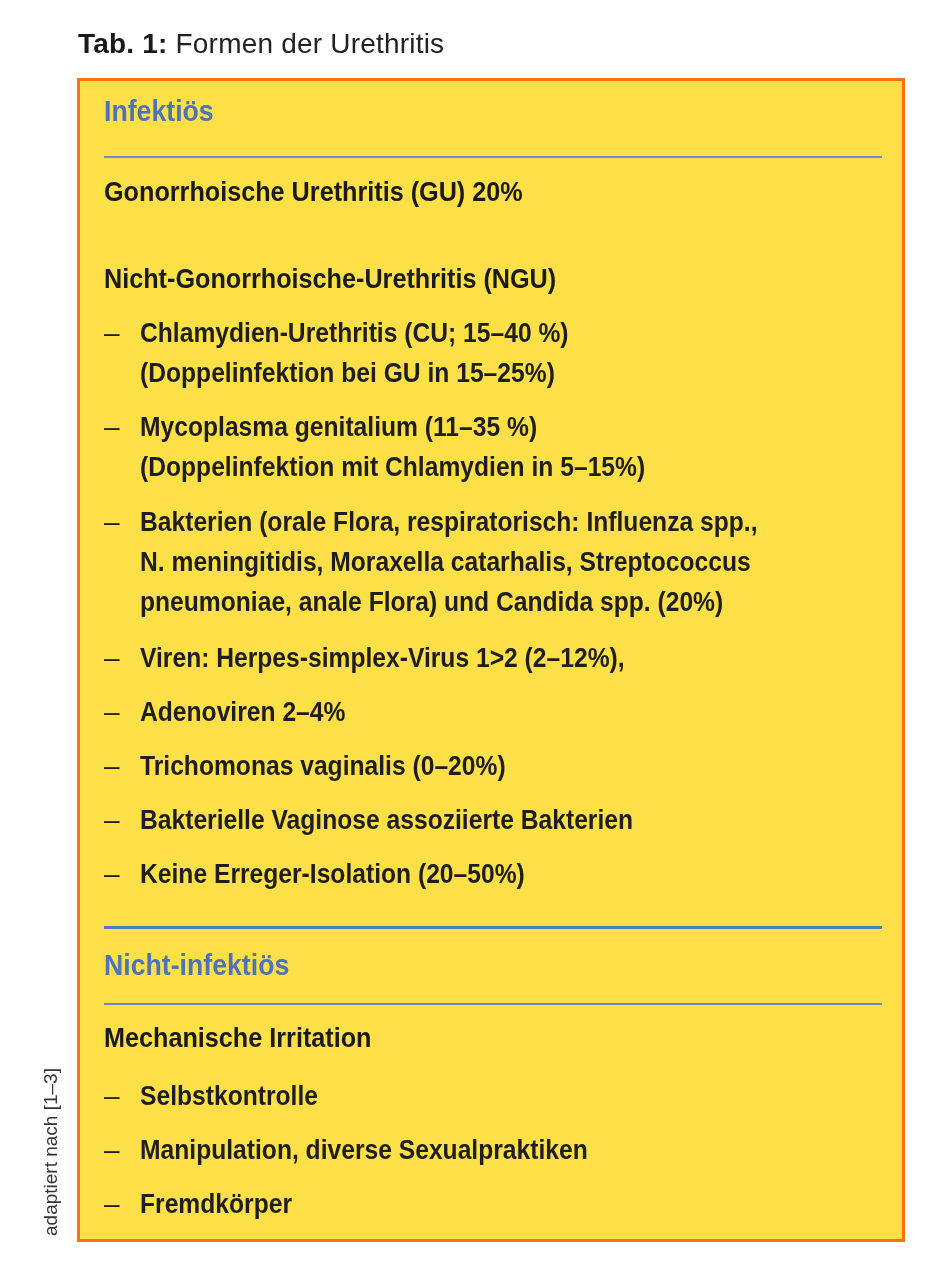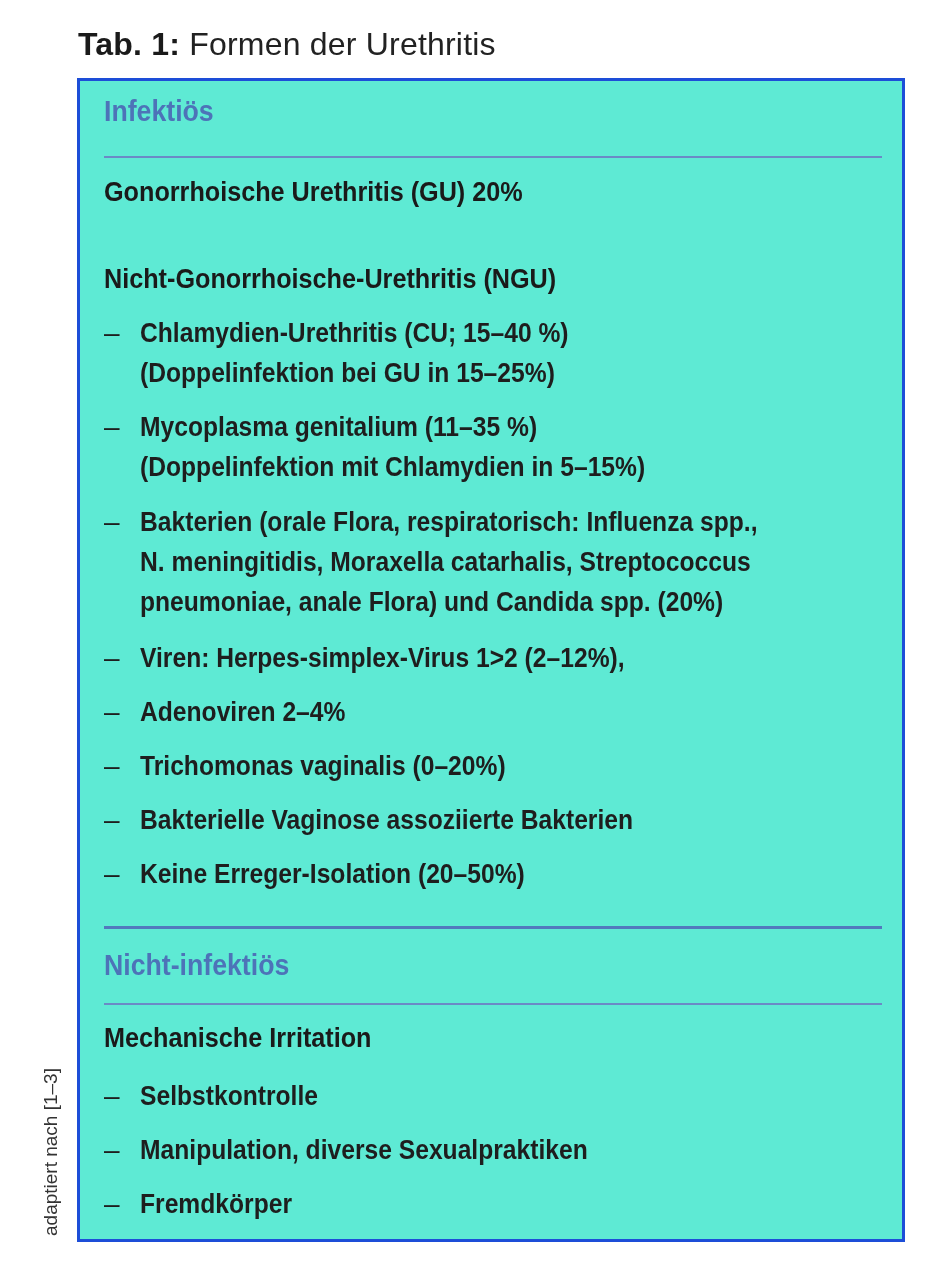--- a/index.html
+++ b/index.html
@@ -12,40 +12,40 @@
       height: 1274px;
       position: relative;
       overflow: hidden;
       font-family: "Liberation Sans", sans-serif;
       color: #1a1a1a;
     }
     .title {
       position: absolute;
       left: 78px;
       top: 24px;
-      font-size: 32px;
+      font-size: 28px;
       line-height: 40px;
       letter-spacing: 0.2px;
       white-space: nowrap;
     }
     .title .label {
       font-weight: bold;
     }
     .title .text {
       font-weight: normal;
       color: #222;
     }
     .box {
       position: absolute;
       left: 77px;
       top: 78px;
       width: 822px;
       height: 1158px;
-      background: #5eead4;
-      border: 3px solid #1d4ed8;
+      background: #fde047;
+      border: 3px solid #f97316;
       border-top-width: 3px;
     }
     .box-inner {
       position: absolute;
       left: 24px;
       right: 23px;
       top: 0;
     }
     .section-head {
       position: absolute;

